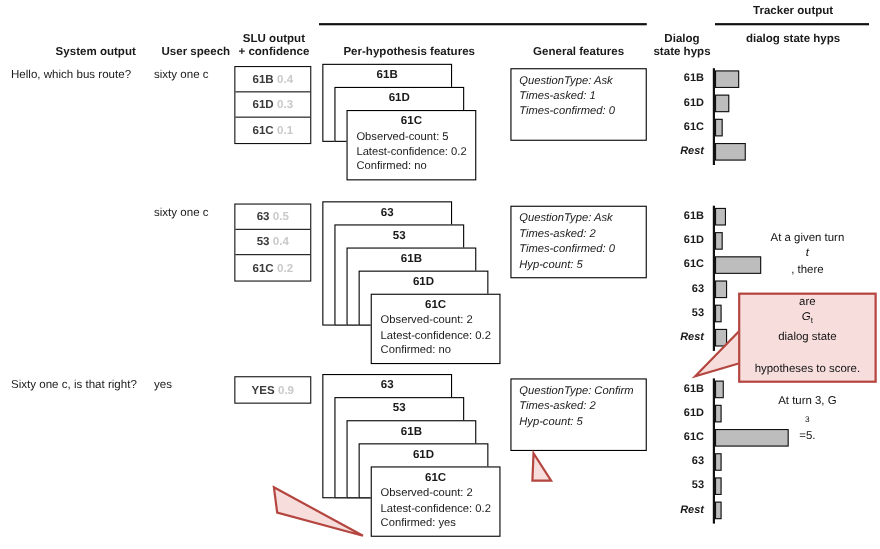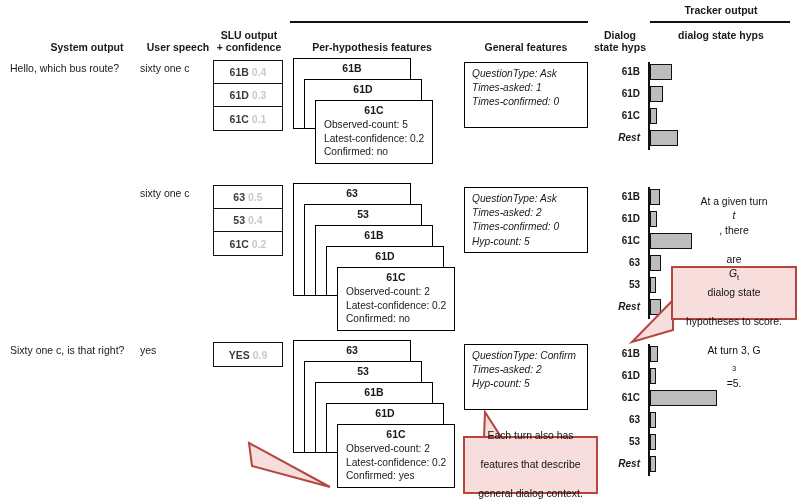--- a/index.html
+++ b/index.html
@@ -246,32 +246,25 @@
       </div>
     </div>
 
   <svg class="ptr" style="left:0;top:0;width:800px;height:499px;">
     <polygon points="249,443 330,487 252,466" fill="#f7dedd" stroke="#b4453f" stroke-width="2"></polygon>
   </svg>
 
   <svg class="ptr" style="left:0;top:0;width:800px;height:499px;">
     <polygon points="484,437 485,412 501,437" fill="#f7dedd" stroke="#b4453f" stroke-width="2"></polygon>
   </svg>
-  <div class="callout" style="left:463px;top:436px;width:135px;height:58px;">
-    <span>
-      <span>Each turn also has</span><br>
-      <span>features that describe</span><br>
-      <span>general dialog context.</span>
-    </span>
-  </div>
 
   <svg class="ptr" style="left:0;top:0;width:800px;height:499px;">
     <polygon points="673,300 673,330 632,342" fill="#f7dedd" stroke="#b4453f" stroke-width="2"></polygon>
   </svg>
-  <div class="callout" style="left:671px;top:266px;width:126px;height:54px;">
+  <div class="callout" style="left:671px;top:266px;width:126px;height:82px;">
     <span>
       <span><span>At a given turn </span><em>t</em><span>, there</span></span><br>
       <span><span>are </span><em>G</em><sub>t</sub><span> dialog state</span></span><br>
       <span>hypotheses to score.</span><br>
       <span><span>At turn 3, G</span><sub>3</sub><span>=5.</span></span>
     </span>
   </div>
 
 </div>
 

